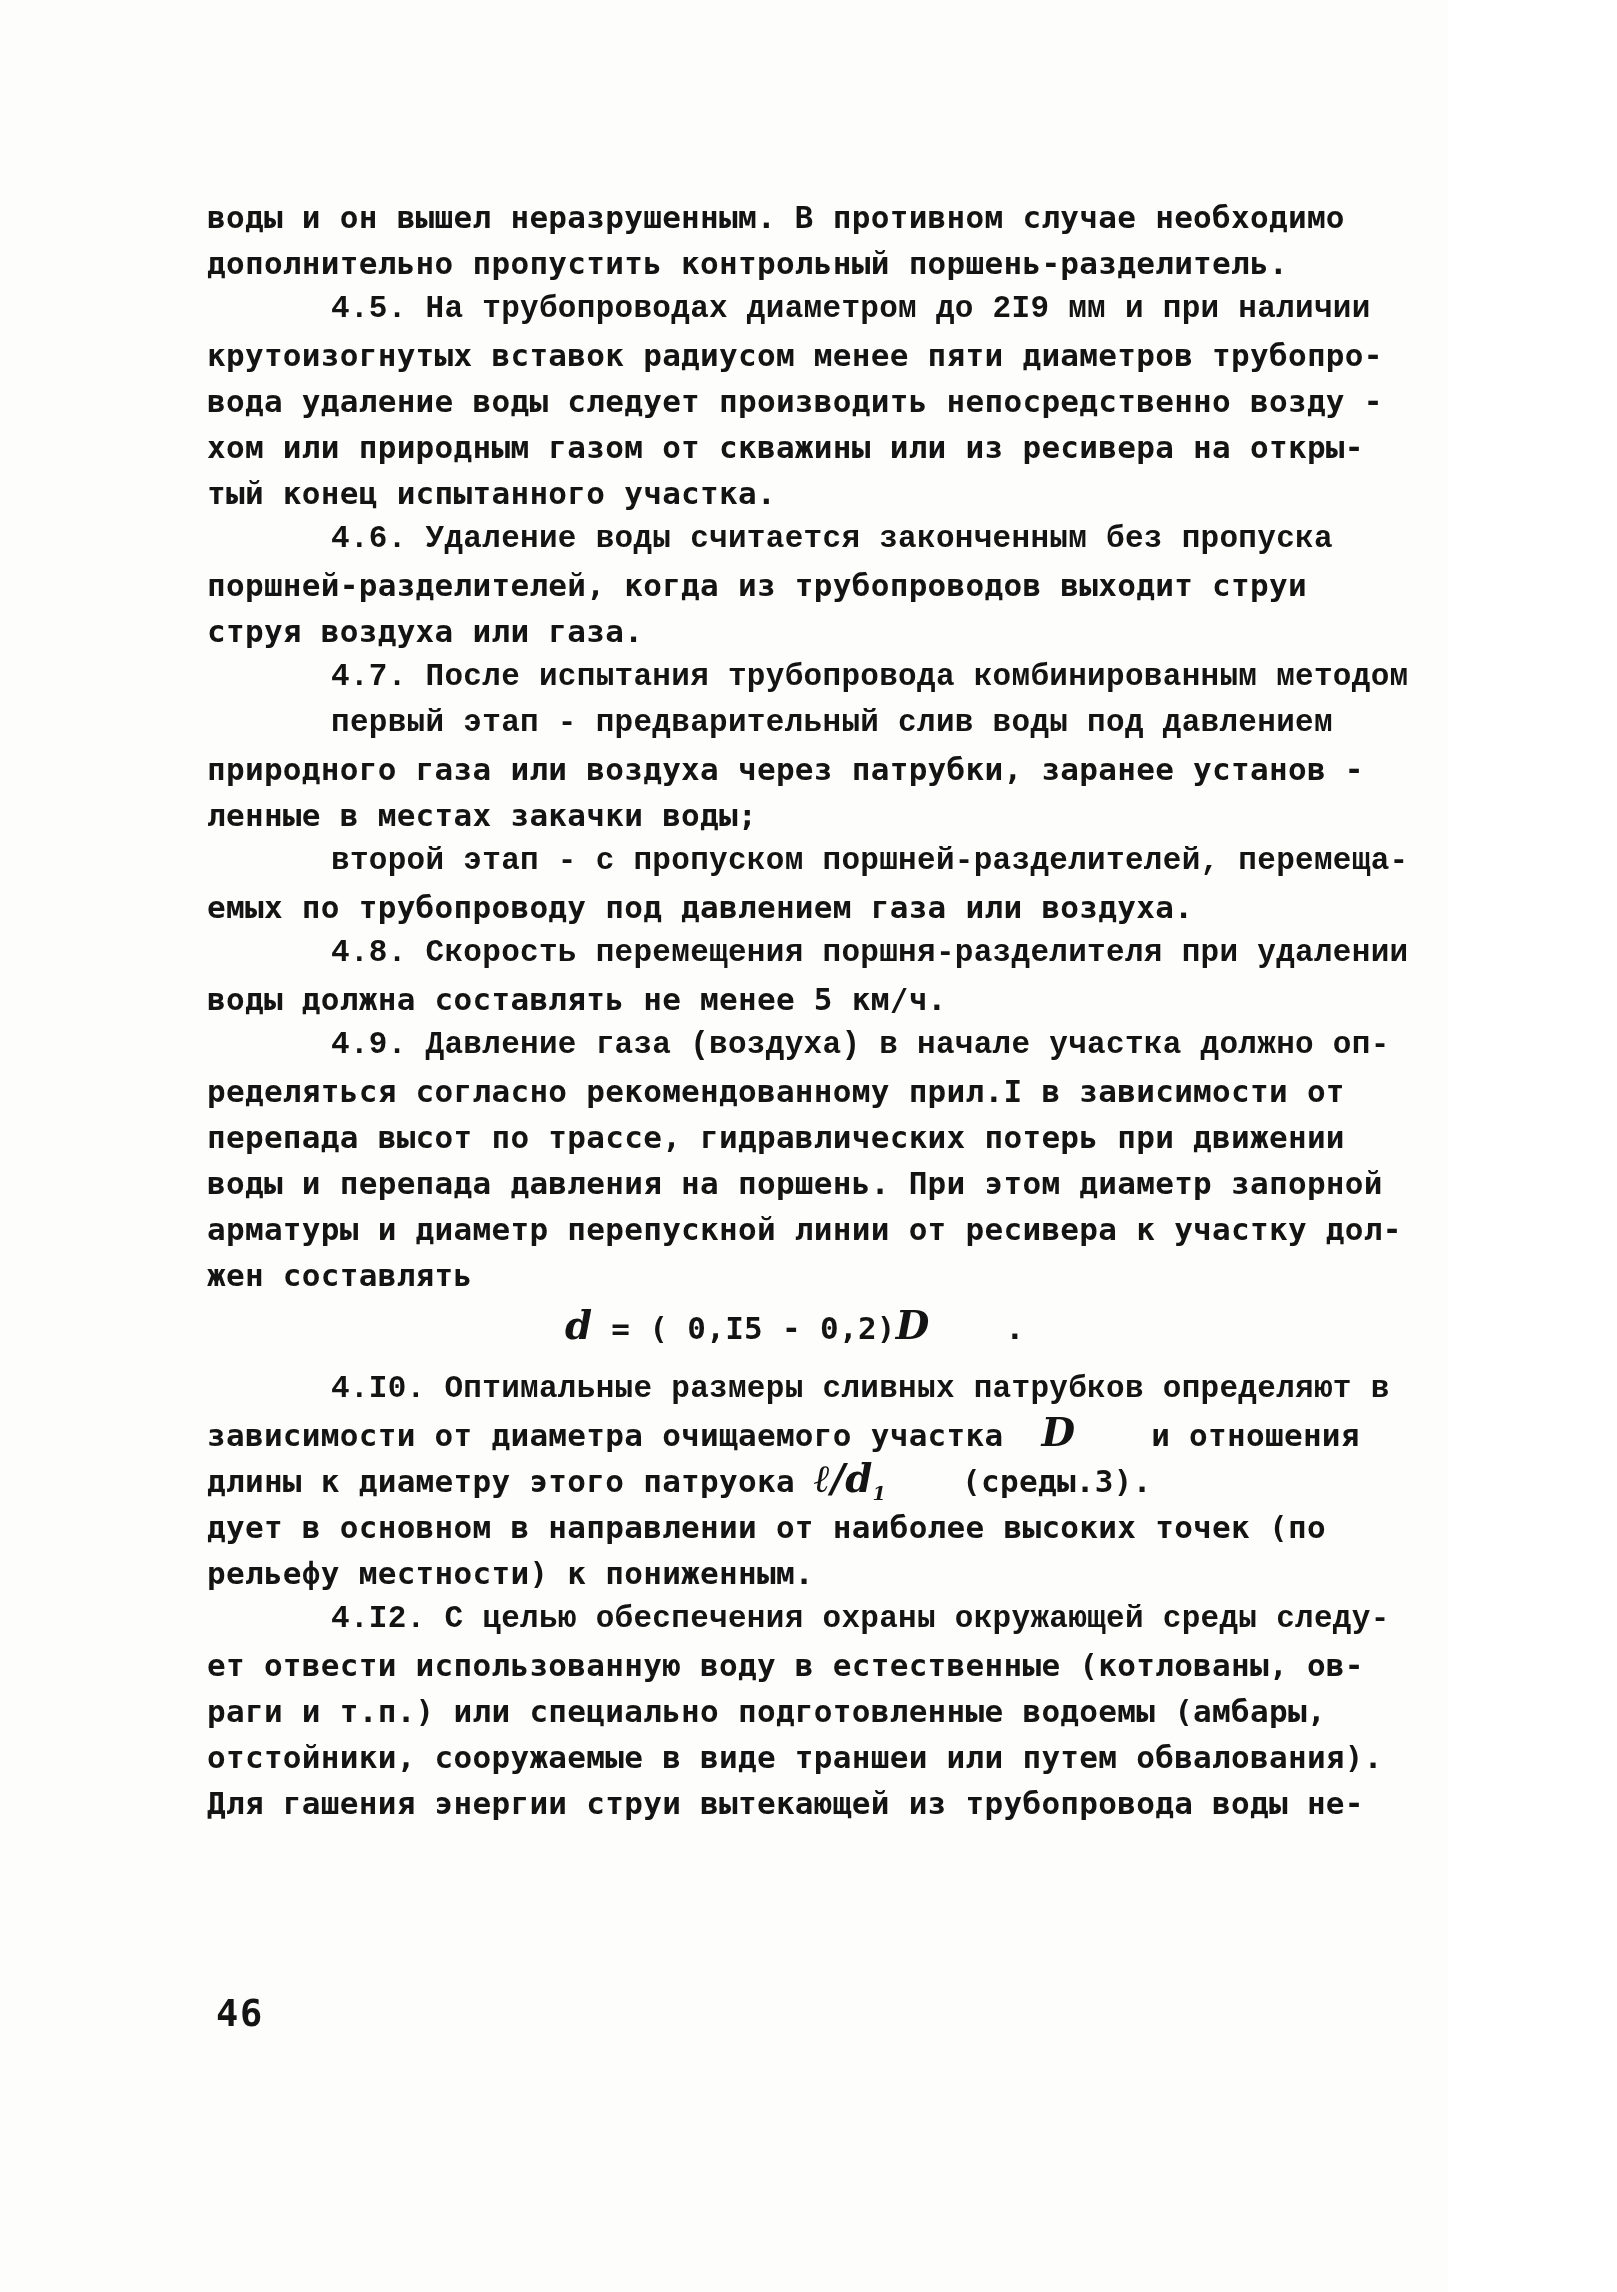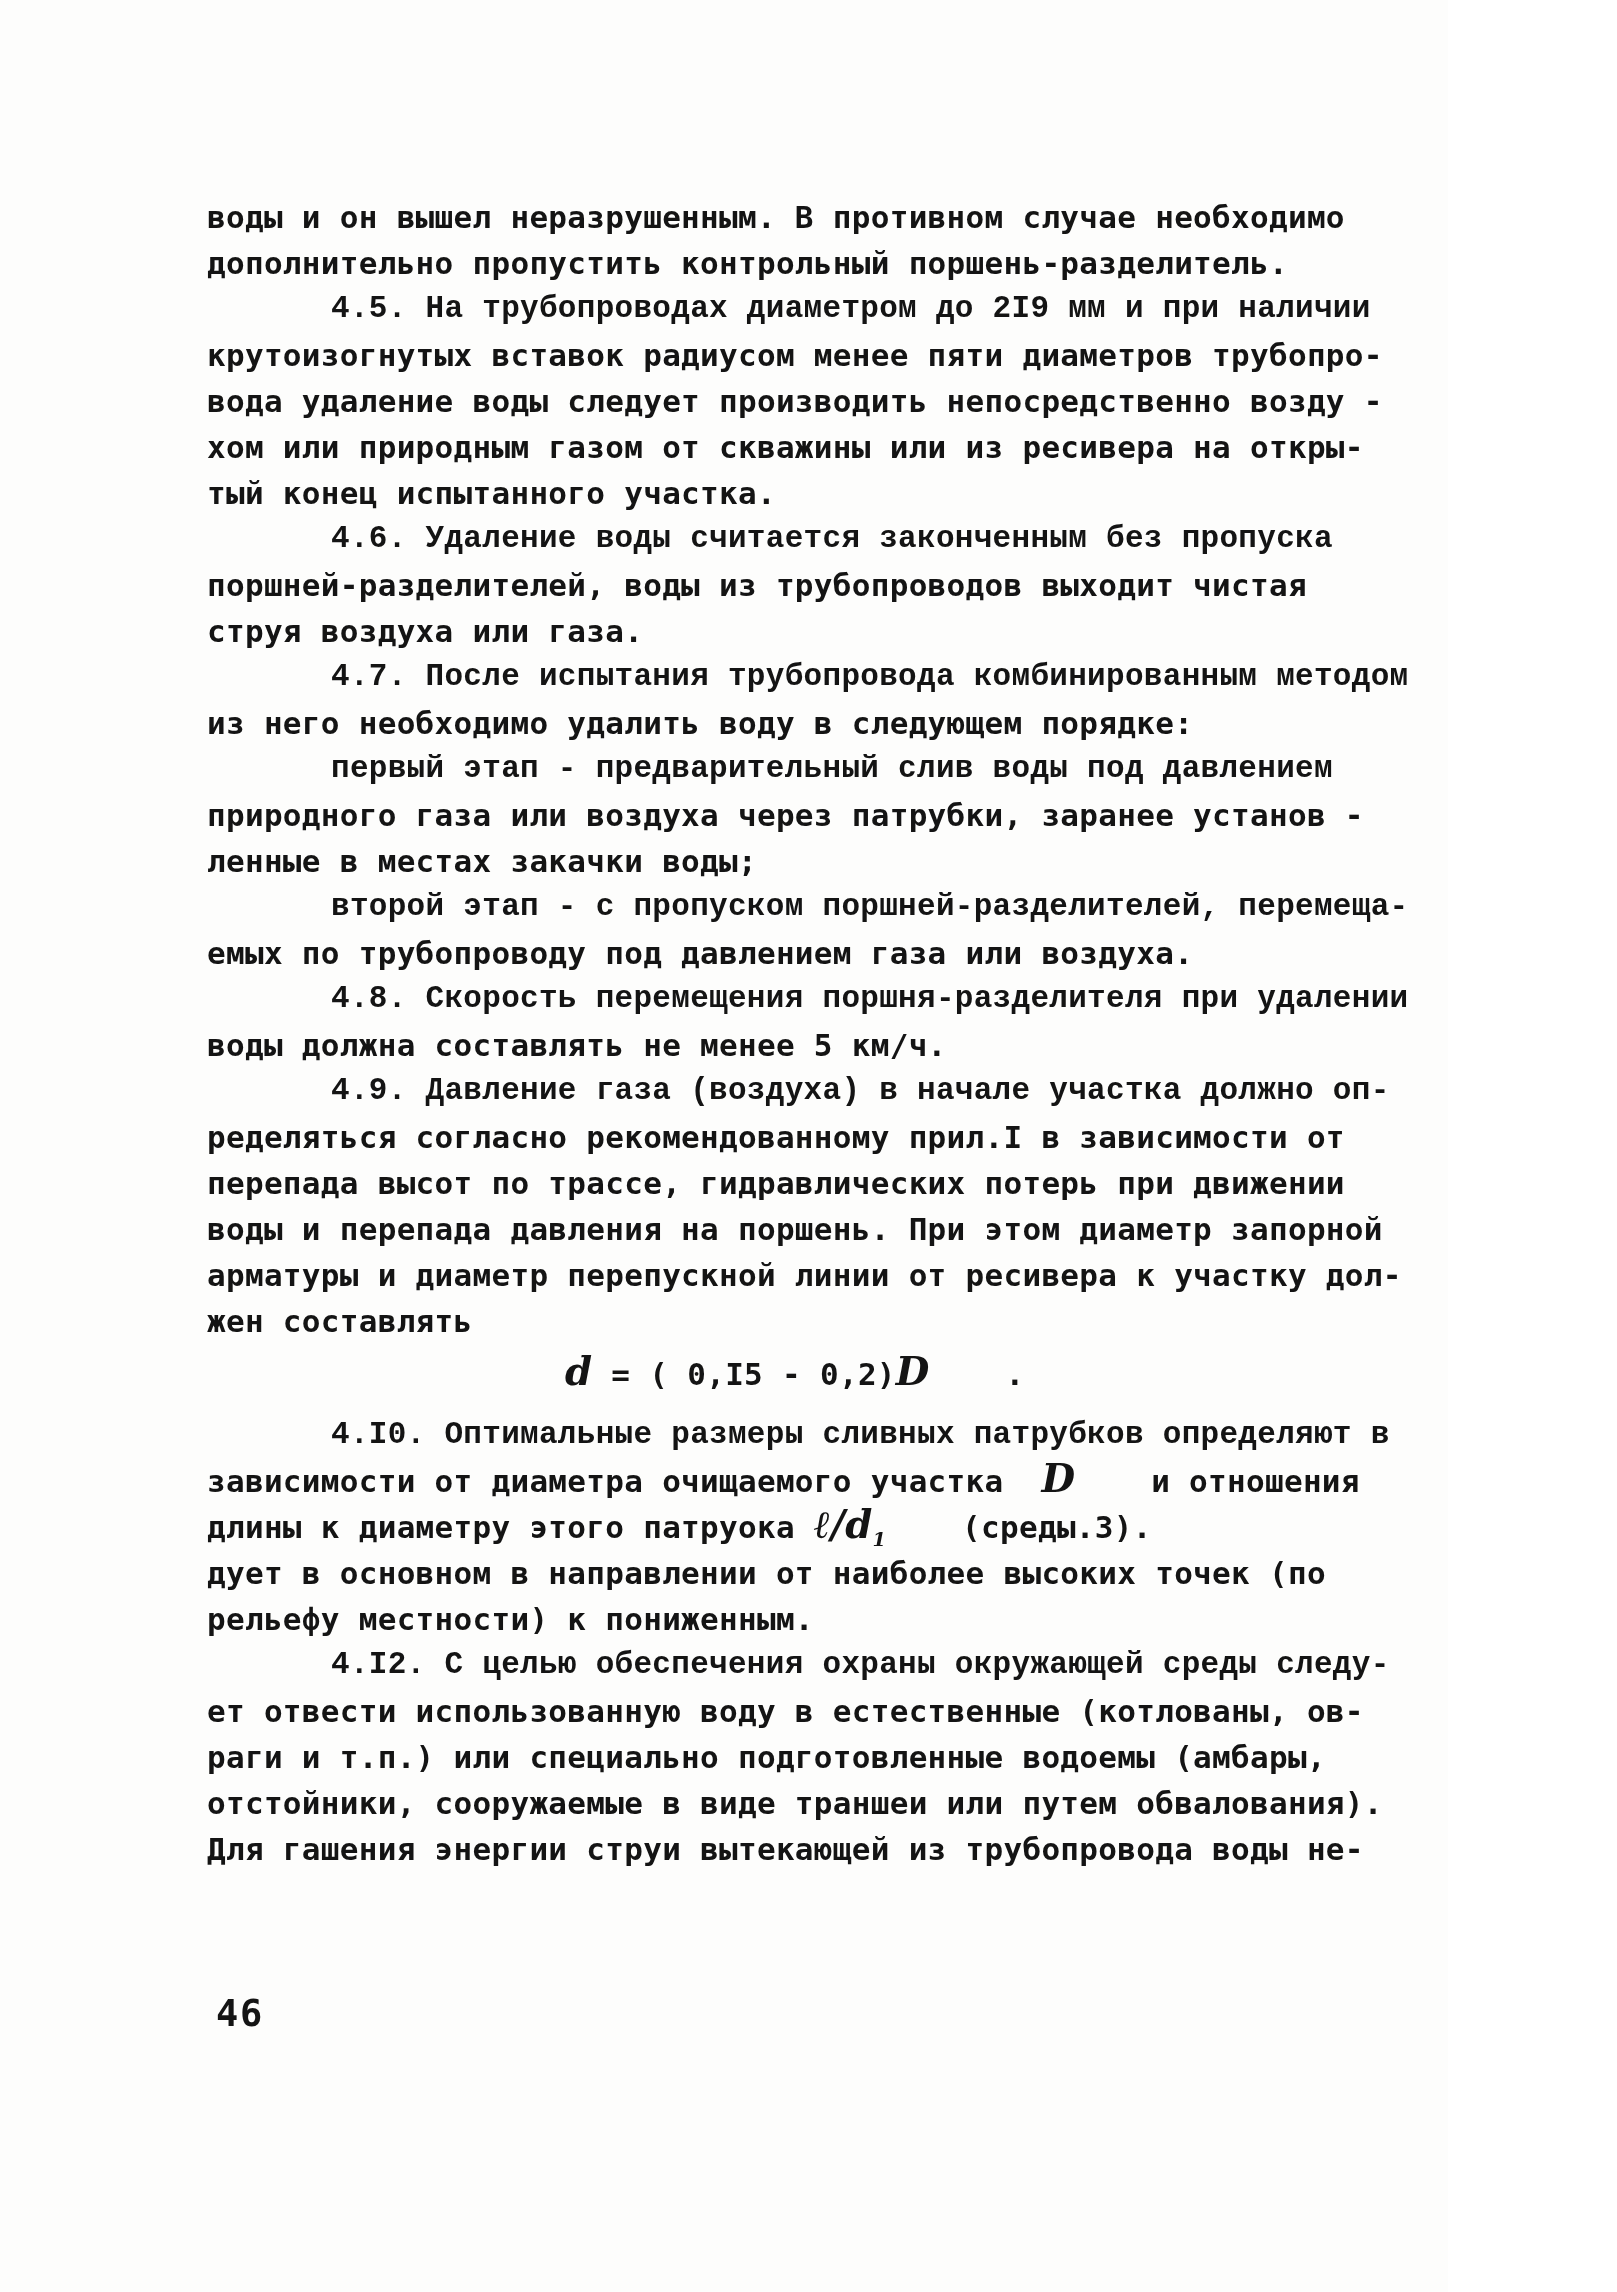--- a/index.html
+++ b/index.html
@@ -68,24 +68,23 @@
 <div class="page">
   <div class="text-block">
       <div class="line body"><span>воды и он вышел неразрушенным. В противном случае необходимо</span></div>
       <div class="line body"><span>дополнительно пропустить контрольный поршень-разделитель.</span></div>
       <div class="line indent"><span>4.5. На трубопроводах диаметром до 2I9 мм и при наличии</span></div>
       <div class="line body"><span>крутоизогнутых вставок радиусом менее пяти диаметров трубопро-</span></div>
       <div class="line body"><span>вода удаление воды следует производить непосредственно возду -</span></div>
       <div class="line body"><span>хом или природным газом от скважины или из ресивера на откры-</span></div>
       <div class="line body"><span>тый конец испытанного участка.</span></div>
       <div class="line indent"><span>4.6. Удаление воды считается законченным без пропуска</span></div>
-      <div class="line body"><span>поршней-разделителей, воды из трубопроводов выходит чистая</span></div>
+      <div class="line body"><span>поршней-разделителей, когда из трубопроводов выходит струи</span></div>
       <div class="line body"><span>струя воздуха или газа.</span></div>
       <div class="line indent"><span>4.7. После испытания трубопровода комбинированным методом</span></div>
-      <div class="line body"><span>из него необходимо удалить воду в следующем порядке:</span></div>
       <div class="line indent"><span>первый этап - предварительный слив воды под давлением</span></div>
       <div class="line body"><span>природного газа или воздуха через патрубки, заранее установ -</span></div>
       <div class="line body"><span>ленные в местах закачки воды;</span></div>
       <div class="line indent"><span>второй этап - с пропуском поршней-разделителей, перемеща-</span></div>
       <div class="line body"><span>емых по трубопроводу под давлением газа или воздуха.</span></div>
       <div class="line indent"><span>4.8. Скорость перемещения поршня-разделителя при удалении</span></div>
       <div class="line body"><span>воды должна составлять не менее 5 км/ч.</span></div>
       <div class="line indent"><span>4.9. Давление газа (воздуха) в начале участка должно оп-</span></div>
       <div class="line body"><span>ределяться согласно рекомендованному прил.I в зависимости от</span></div>
       <div class="line body"><span>перепада высот по трассе, гидравлических потерь при движении</span></div>

